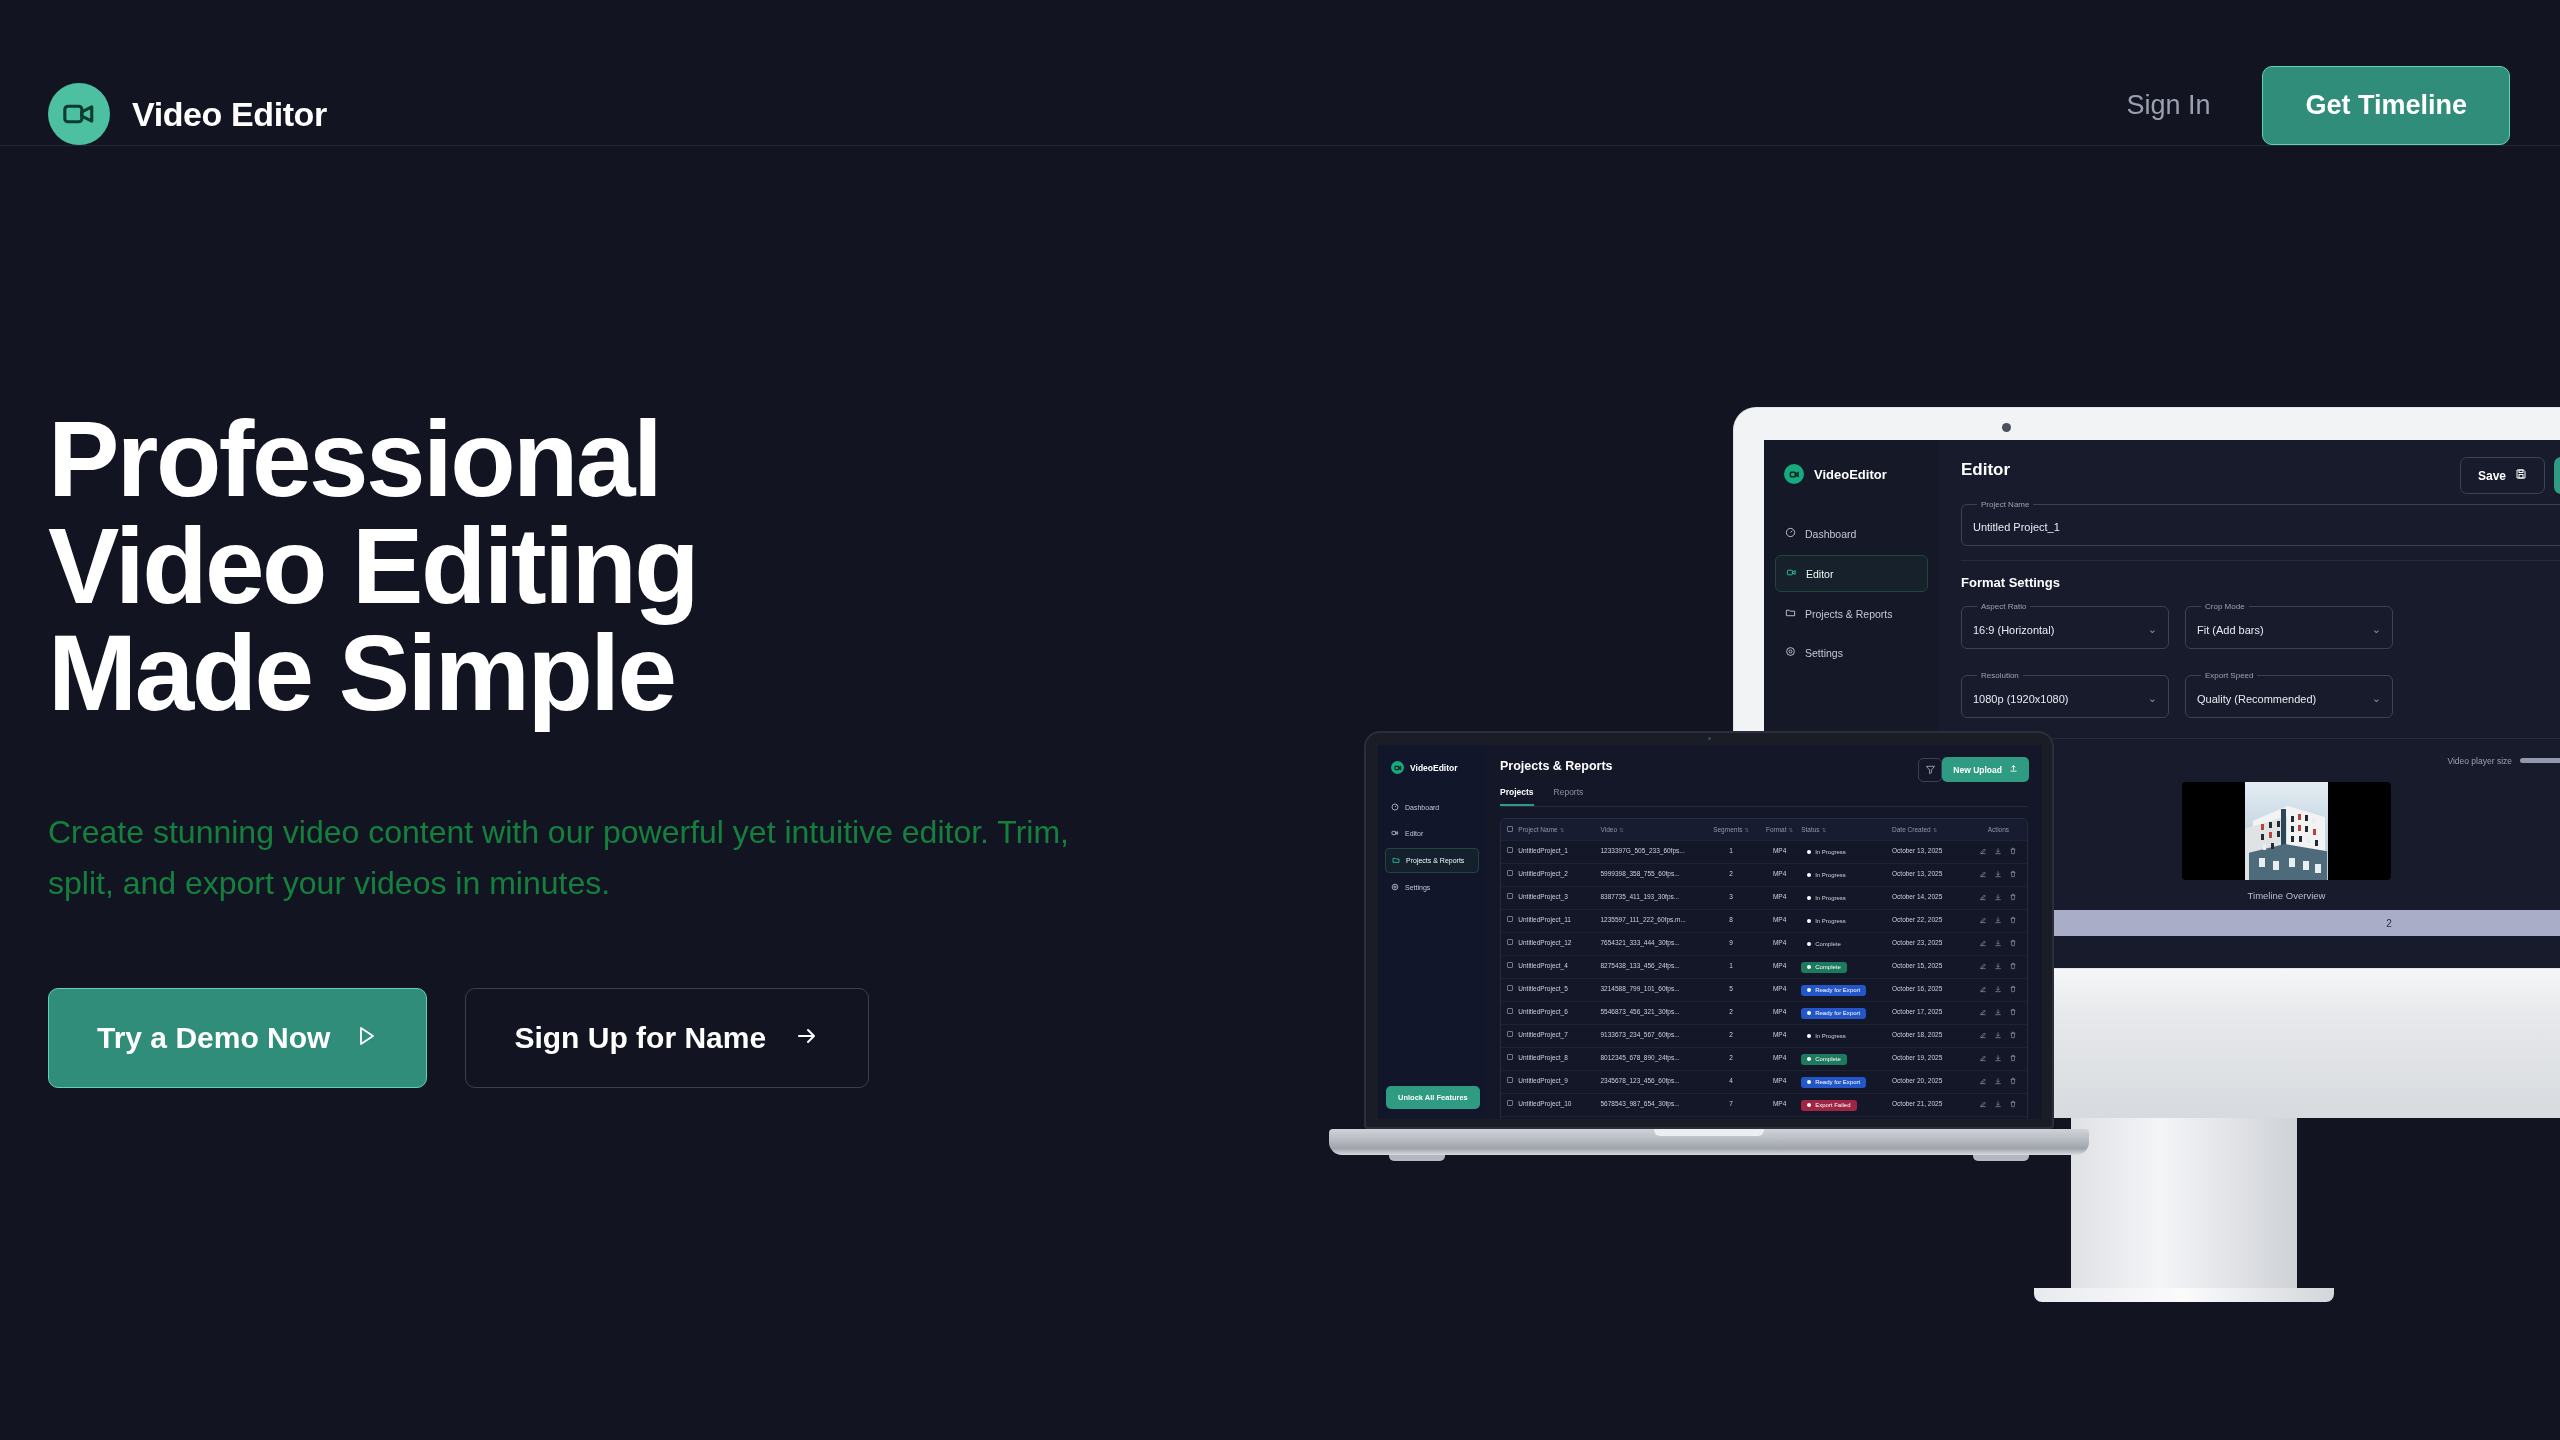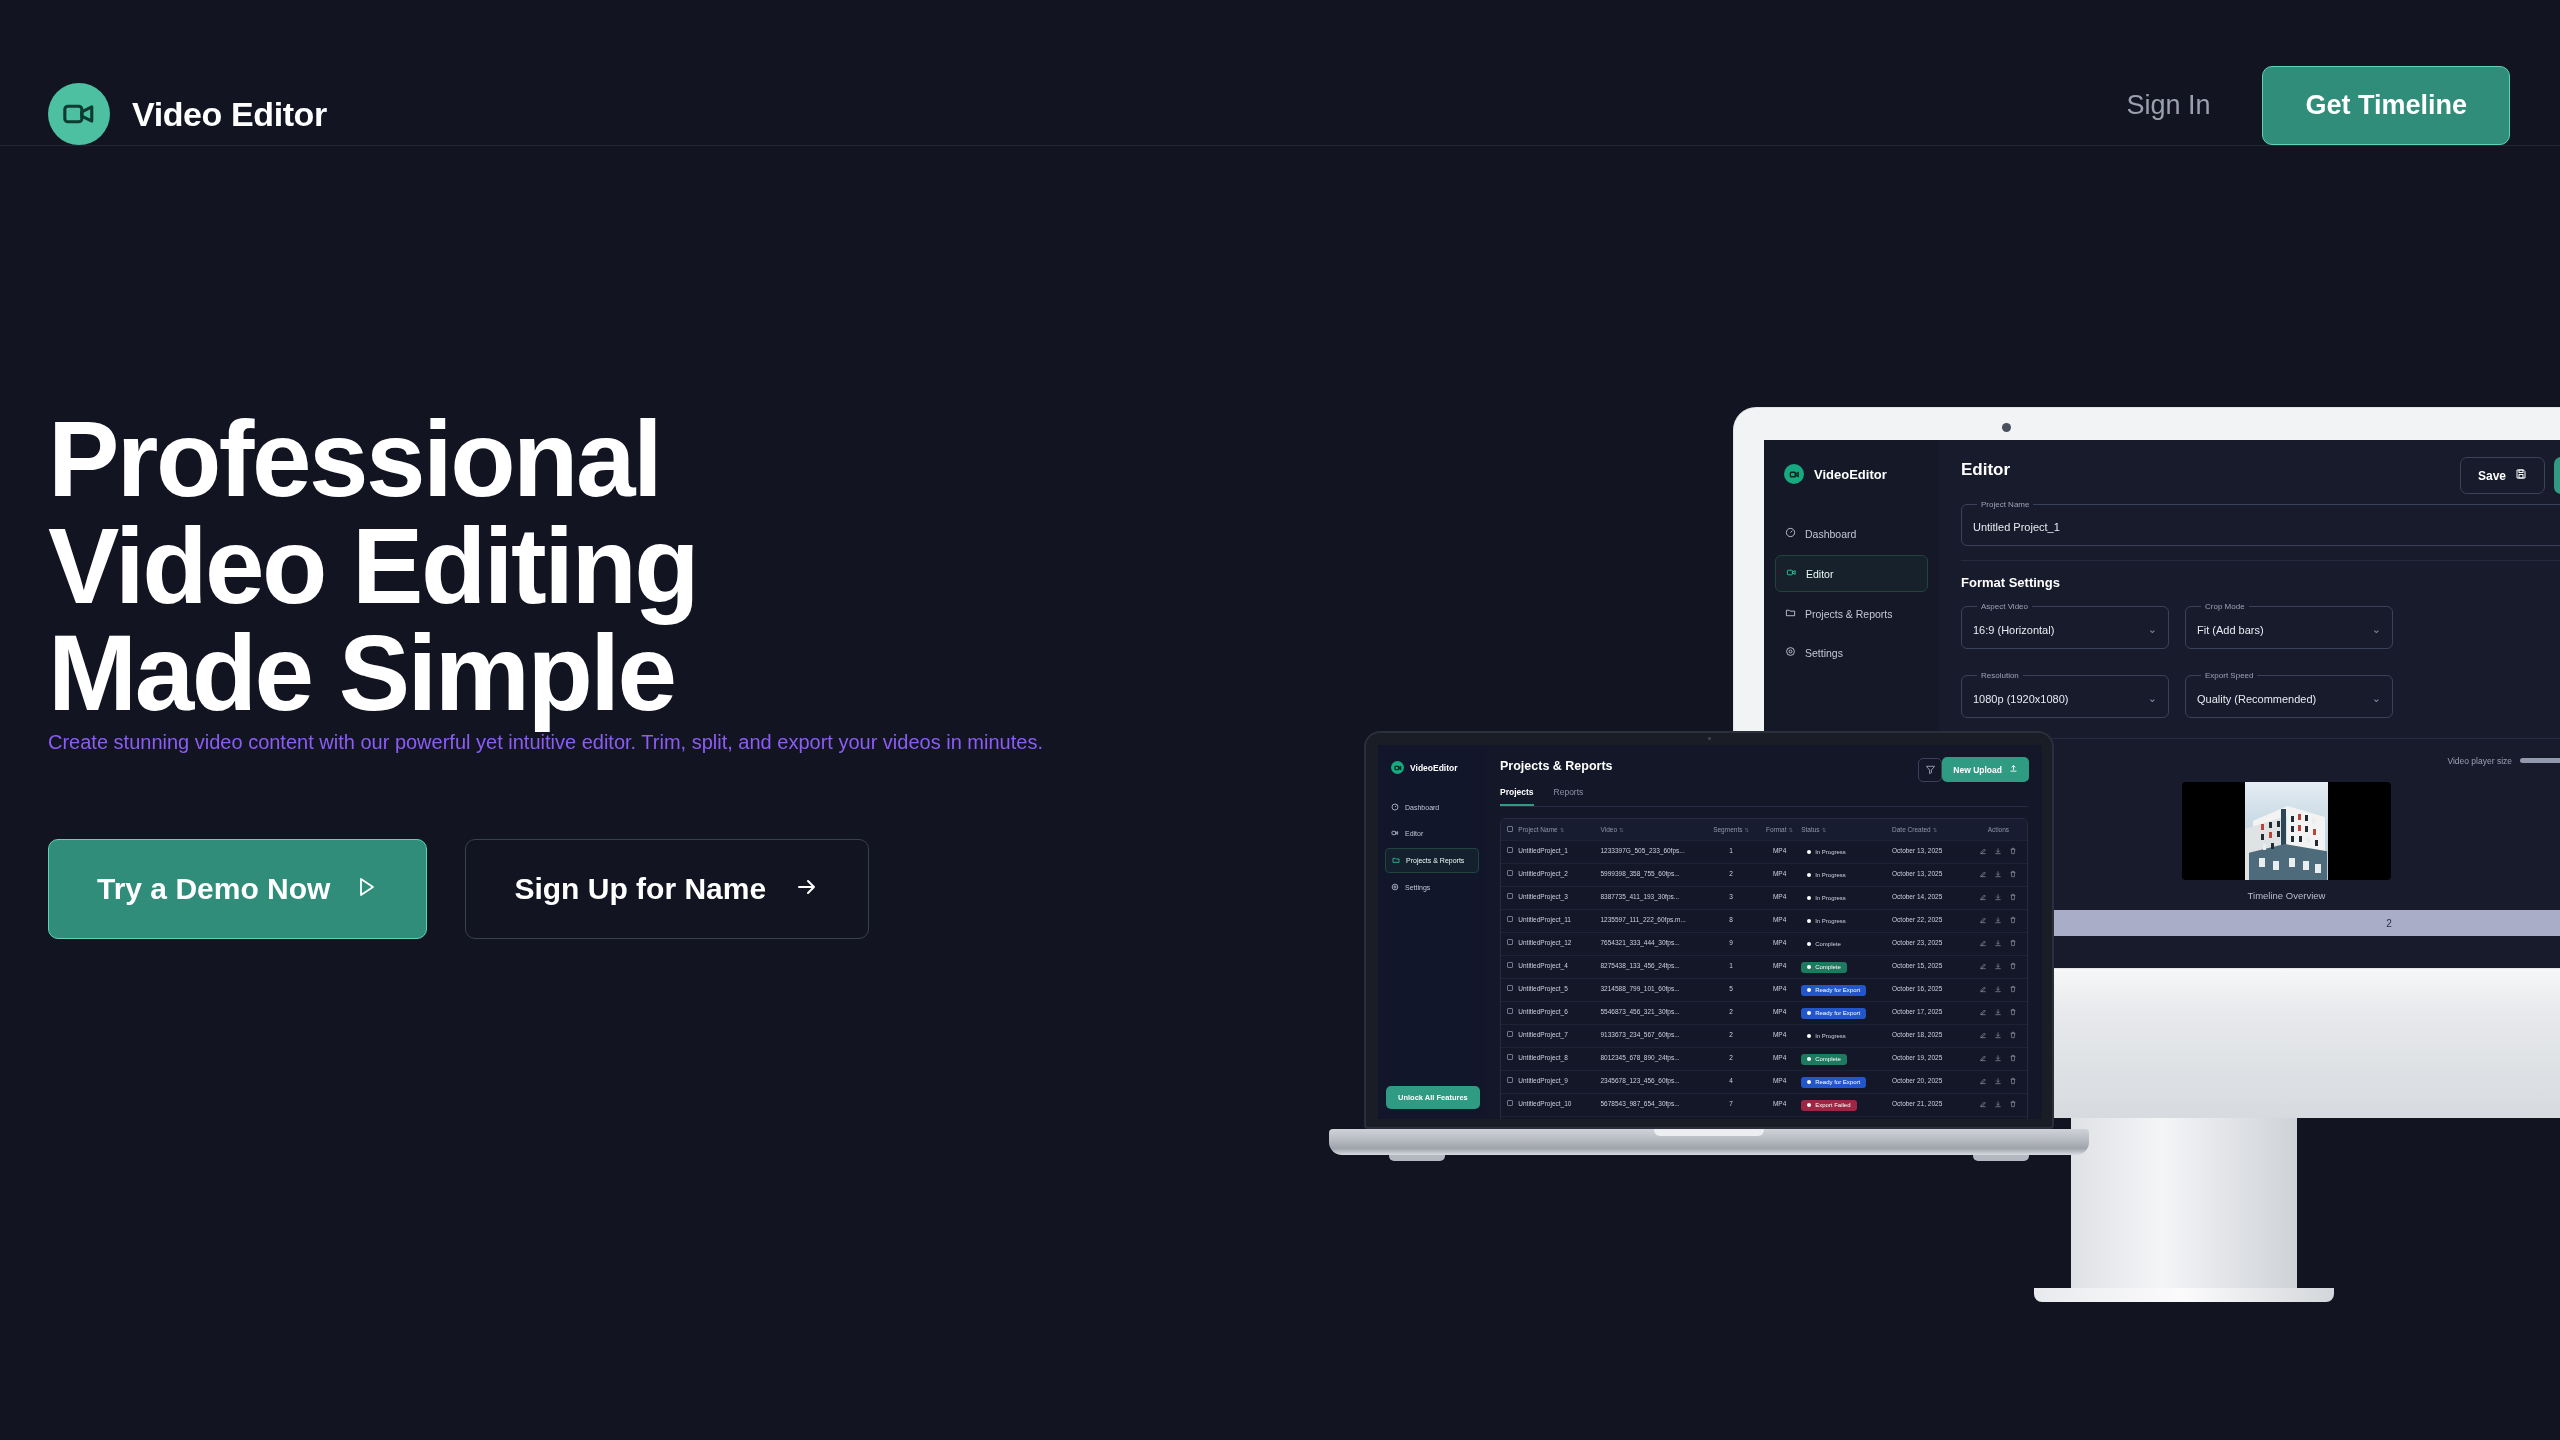--- a/index.html
+++ b/index.html
@@ -34,21 +34,21 @@
   }
 
   
   .hero{ position:absolute; top:146px; left:0; width:1100px; padding:260px 0 0 48px; }
   .hero-title{
     font-size:107px; line-height:1.0; font-weight:bold; letter-spacing:-2.5px;
     color:#fff;
   }
   .hero-title span{ display:block; }
   .hero-sub{
-    font-size:20px; line-height:1.58; color:#8b5cf6;
+    margin-top:80px; font-size:32px; line-height:1.58; color:#15803d;
     max-width:1060px; font-weight:400;
   }
   .hero-ctas{ margin-top:80px; display:flex; gap:38px; }
   .btn-demo{
     background:#2f8d79; border:1px solid #5fd3b5; border-radius:10px; color:#fff;
     font-size:30px; font-weight:bold; padding:32px 48px; display:flex; align-items:center; gap:24px;
     cursor:pointer; font-family:inherit;
   }
   .btn-signup{
     background:transparent; border:1px solid #39404f; border-radius:10px; color:#fff;
@@ -286,21 +286,21 @@
           <fieldset class="fieldset" style="width:100%;">
             <legend>Project Name</legend>
             <div class="val">Untitled Project_1</div>
           </fieldset>
 
           <div class="sep"></div>
           <div class="m-h2">Format Settings</div>
 
           <div class="m-grid">
             <fieldset class="fieldset">
-              <legend>Aspect Video</legend>
+              <legend>Aspect Ratio</legend>
               <span class="val">16:9 (Horizontal)</span>
               <span class="chev">⌄</span>
             </fieldset>
             <fieldset class="fieldset">
               <legend>Crop Mode</legend>
               <span class="val">Fit (Add bars)</span>
               <span class="chev">⌄</span>
             </fieldset>
             <fieldset class="fieldset">
               <legend>Resolution</legend>

